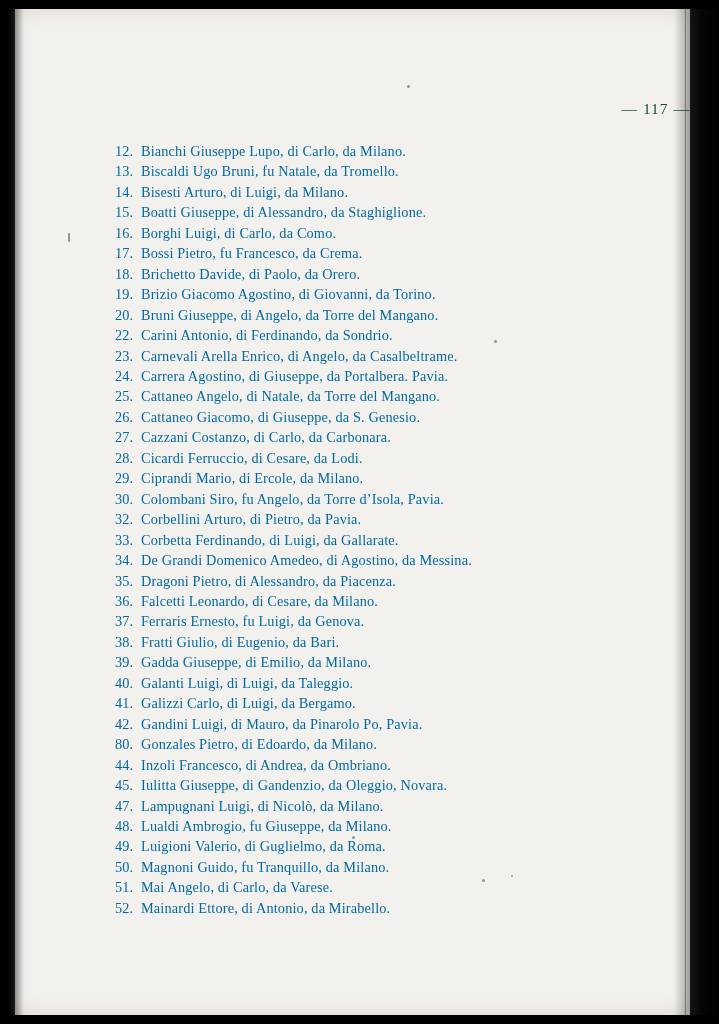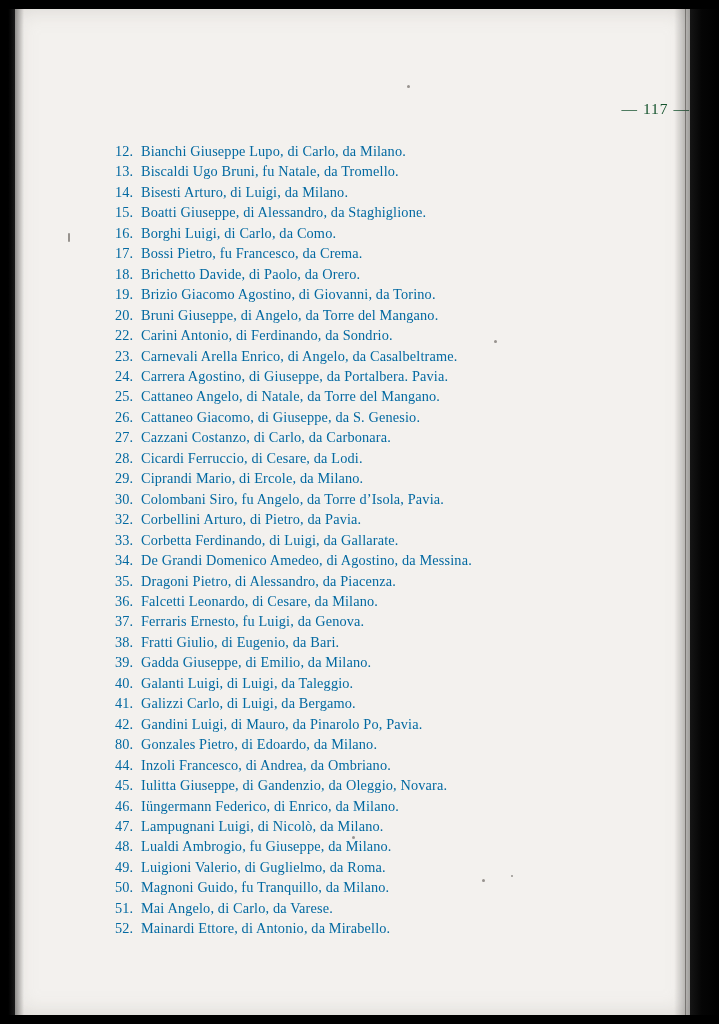--- a/index.html
+++ b/index.html
@@ -150,21 +150,20 @@
         <div class="entry"><span class="num">36.</span><span class="txt">Falcetti Leonardo, di Cesare, da Milano.</span></div>
         <div class="entry"><span class="num">37.</span><span class="txt">Ferraris Ernesto, fu Luigi, da Genova.</span></div>
         <div class="entry"><span class="num">38.</span><span class="txt">Fratti Giulio, di Eugenio, da Bari.</span></div>
         <div class="entry"><span class="num">39.</span><span class="txt">Gadda Giuseppe, di Emilio, da Milano.</span></div>
         <div class="entry"><span class="num">40.</span><span class="txt">Galanti Luigi, di Luigi, da Taleggio.</span></div>
         <div class="entry"><span class="num">41.</span><span class="txt">Galizzi Carlo, di Luigi, da Bergamo.</span></div>
         <div class="entry"><span class="num">42.</span><span class="txt">Gandini Luigi, di Mauro, da Pinarolo Po, Pavia.</span></div>
         <div class="entry"><span class="num">80.</span><span class="txt">Gonzales Pietro, di Edoardo, da Milano.</span></div>
         <div class="entry"><span class="num">44.</span><span class="txt">Inzoli Francesco, di Andrea, da Ombriano.</span></div>
         <div class="entry"><span class="num">45.</span><span class="txt">Iulitta Giuseppe, di Gandenzio, da Oleggio, Novara.</span></div>
-        <div class="entry"><span class="num">46.</span><span class="txt">Iüngermann Federico, di Enrico, da Milano.</span></div>
         <div class="entry"><span class="num">47.</span><span class="txt">Lampugnani Luigi, di Nicolò, da Milano.</span></div>
         <div class="entry"><span class="num">48.</span><span class="txt">Lualdi Ambrogio, fu Giuseppe, da Milano.</span></div>
         <div class="entry"><span class="num">49.</span><span class="txt">Luigioni Valerio, di Guglielmo, da Roma.</span></div>
         <div class="entry"><span class="num">50.</span><span class="txt">Magnoni Guido, fu Tranquillo, da Milano.</span></div>
         <div class="entry"><span class="num">51.</span><span class="txt">Mai Angelo, di Carlo, da Varese.</span></div>
         <div class="entry"><span class="num">52.</span><span class="txt">Mainardi Ettore, di Antonio, da Mirabello.</span></div>
       </div>
 
     <div class="speck" style="left:338px; top:828px; width:3px; height:3px;"></div>
     <div class="speck" style="left:468px; top:871px; width:3px; height:3px;"></div>

